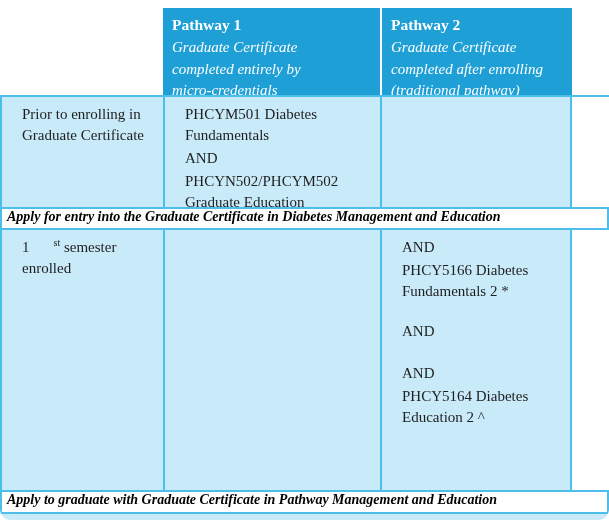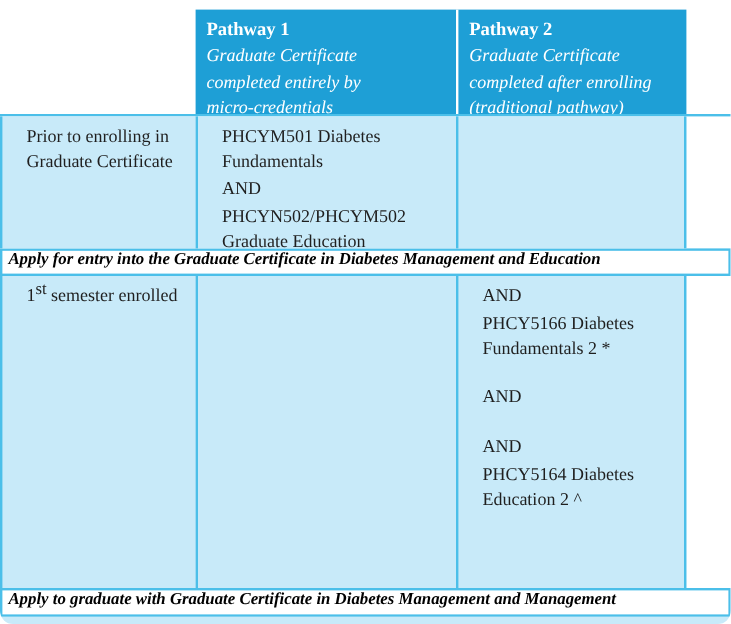--- a/index.html
+++ b/index.html
@@ -38,21 +38,21 @@
     font-size: 15px;
     color: var(--body-text, #1f1f1f);
     overflow: hidden;
   }
   .cell.c1 { border-left: 2px solid var(--border, #4bbfe9); }
   .cell.c2 { border-left: 2px solid var(--border, #4bbfe9); }
   .cell.c3 { border-left: 2px solid var(--border, #4bbfe9); border-right: 2px solid var(--border, #4bbfe9); }
   .cell p { margin: 0 0 2px 0; line-height: 21px; white-space: pre-line; }
   .cell p.gap-a { height: 15px; }
   .cell p.gap-b { height: 17px; }
-  sup { font-size: 14px; line-height: 0; vertical-align: super; }
+  sup { font-size: 10px; line-height: 0; vertical-align: super; margin-left: 24px; }
 
   
   .banner {
     box-sizing: border-box;
     border: 2px solid var(--border, #4bbfe9);
     background: var(--page-bg, #ffffff);
     display: flex; 
     padding-left: 5px;
   }
   .b1 { height: 23px; }
@@ -120,18 +120,18 @@
       <p class="gap-a"></p>
       <p>AND</p>
       <p class="gap-b"></p>
       <p>AND</p>
       <p>PHCY5164 Diabetes
 Education  2 ^</p>
     </div>
   </div>
 
   <div class="banner b2">
-    <p>Apply to graduate with Graduate Certificate in Diabetes Management and Management</p>
+    <p>Apply to graduate with Graduate Certificate in Pathway Management and Education</p>
   </div>
 
   <div class="strip"></div>
 
 </div>
 
 </body></html>

